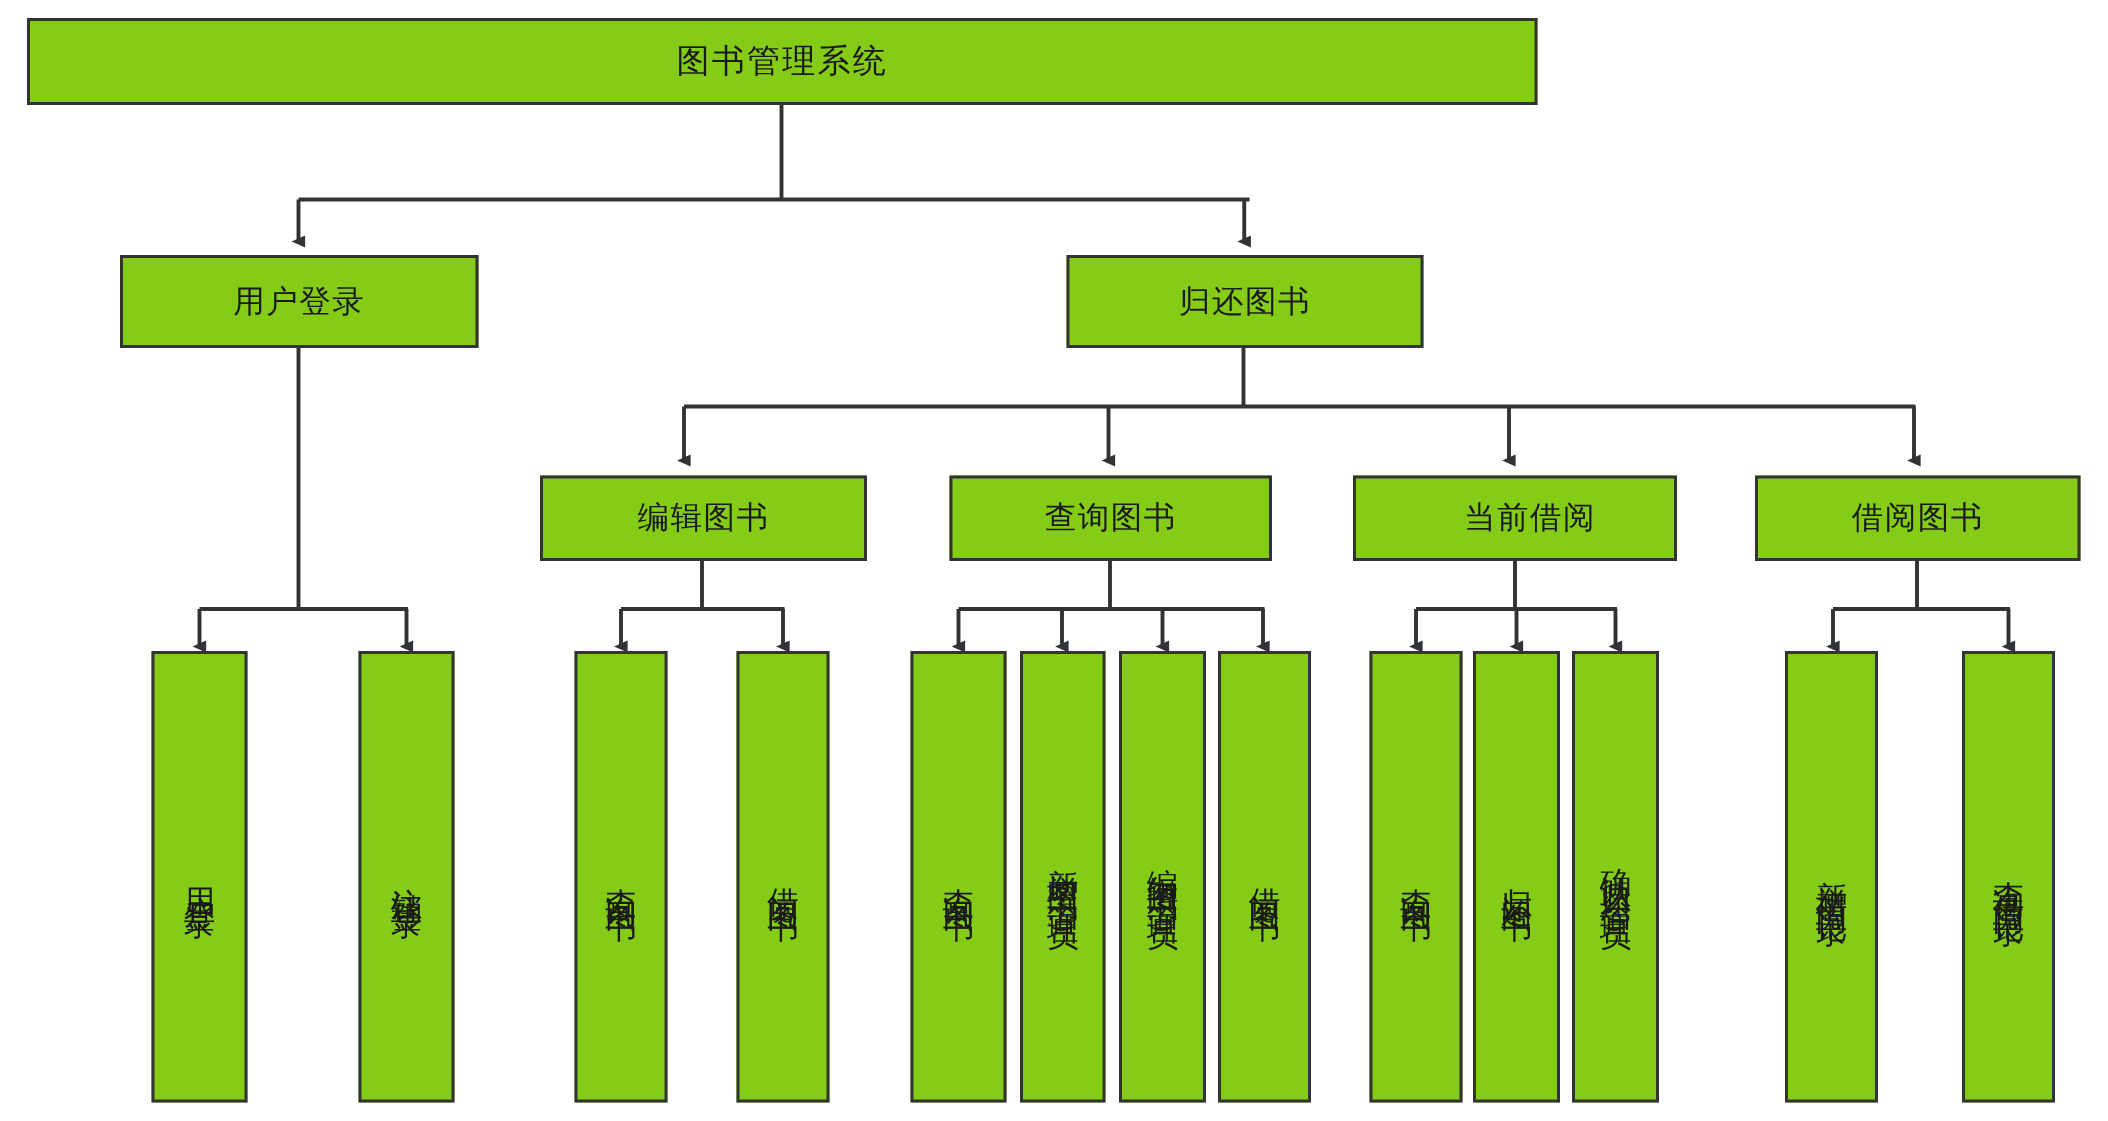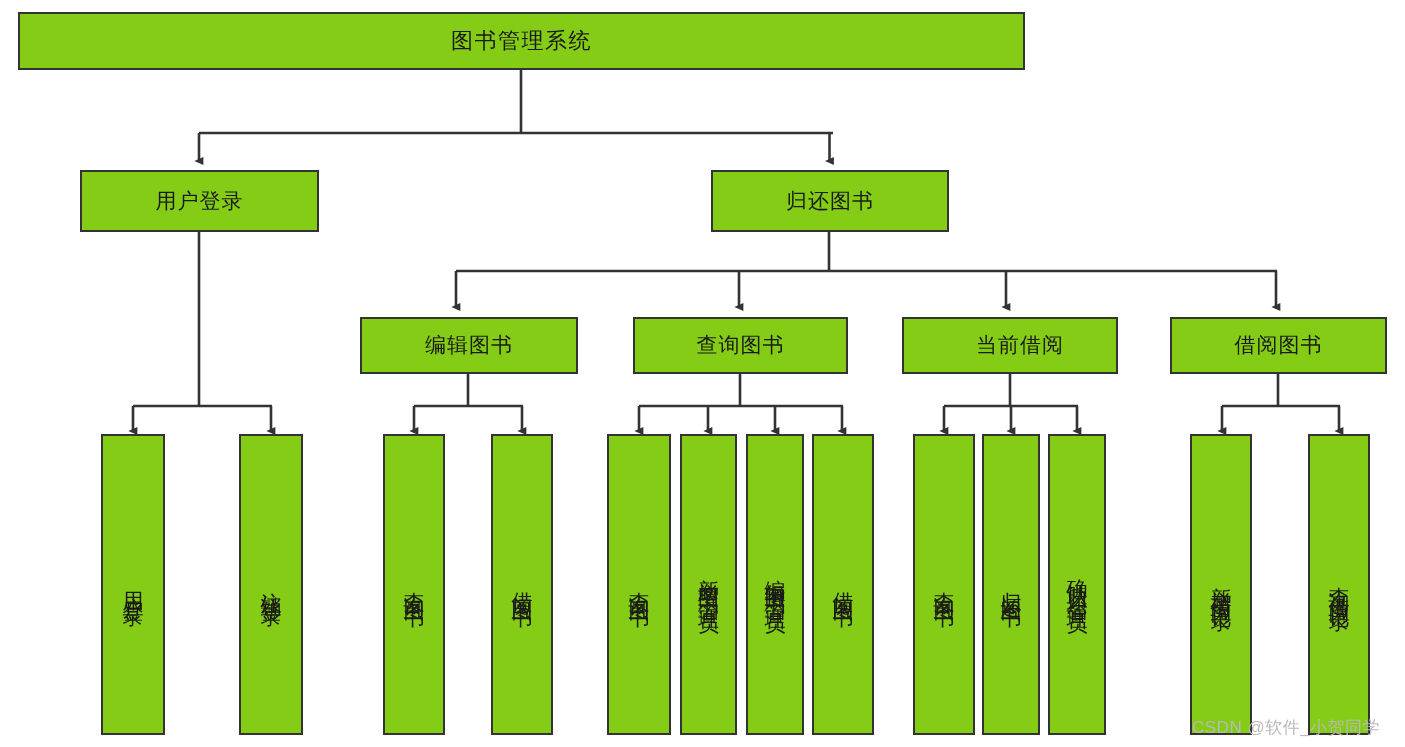--- a/index.html
+++ b/index.html
@@ -191,15 +191,14 @@
     <span class="lbl">确认归还（管理员）</span>
   </div>
 
   <div class="node v" style="left:1190px; top:434px; width:62px; height:301px;">
     <span class="lbl">新增借阅记录</span>
   </div>
   <div class="node v" style="left:1308px; top:434px; width:62px; height:301px;">
     <span class="lbl">查询借阅记录</span>
   </div>
 
-  <div class="watermark" style="left:1192px; top:716px;">CSDN @软件_小贺同学</div>
 
 </div>
 
 </body></html>

